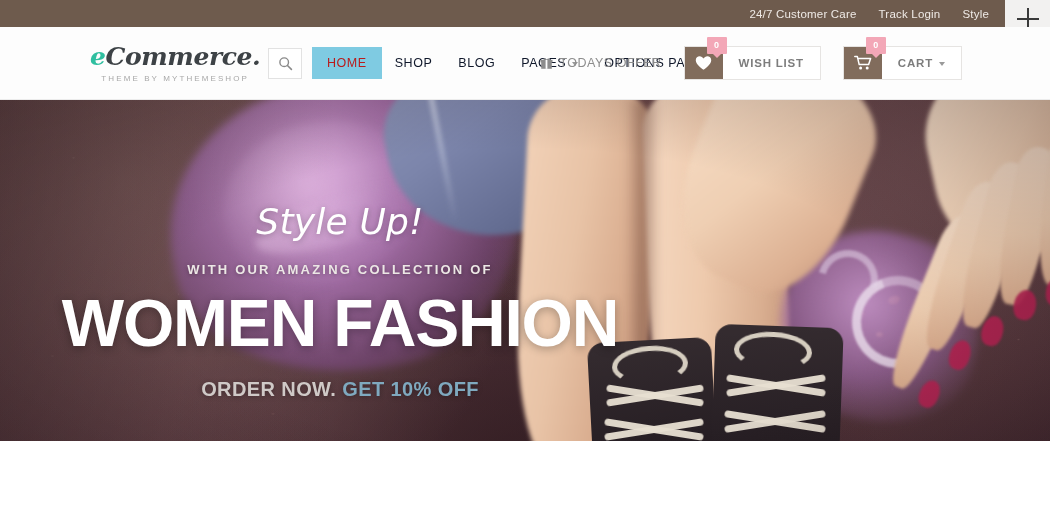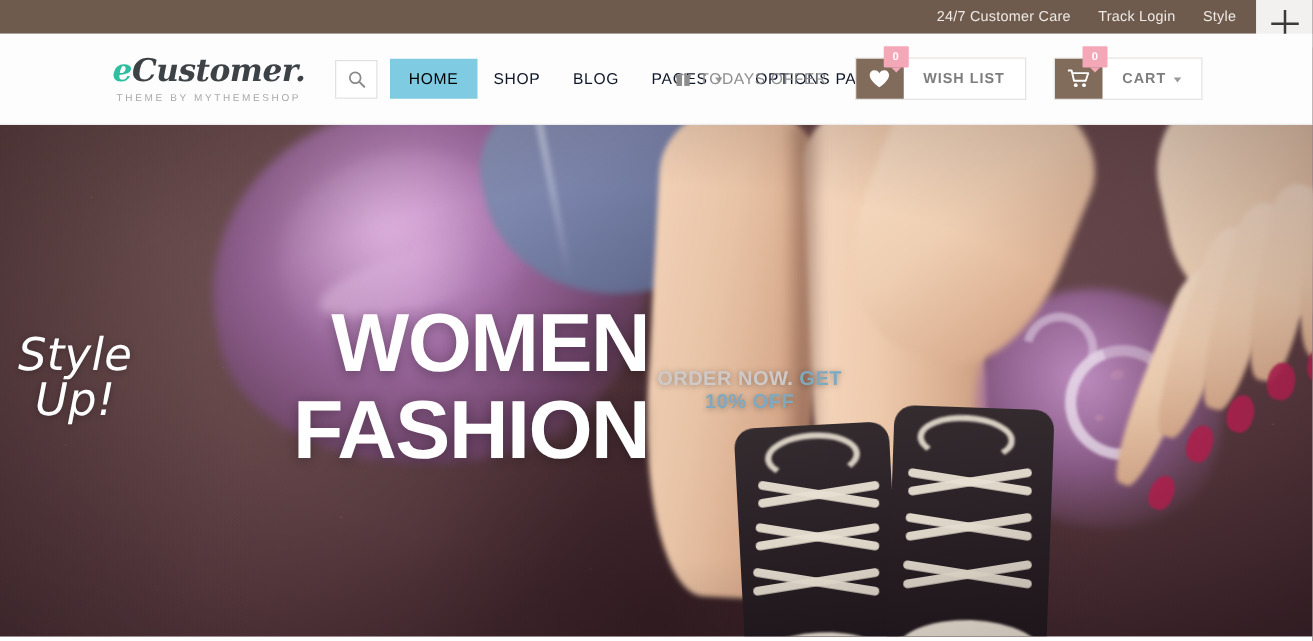--- a/index.html
+++ b/index.html
@@ -3,21 +3,21 @@
 <meta charset="utf-8">
 <style>
   * { margin:0; padding:0; box-sizing:border-box; }
   html,body { width:1050px; height:513px; overflow:hidden; }
   body {
     font-family:"Liberation Sans", sans-serif;
     background:#ffffff;
     -webkit-font-smoothing:antialiased;
   }
 
-  .page { position:relative; width:1050px; height:509px; overflow:hidden; }
+  .page { position:relative; width:1050px; height:441px; overflow:hidden; }
 
   
   .topbar {
     position:absolute; top:0; left:0; width:1005px; height:27px;
     background:#6e5b4d;
     display:flex; align-items:center; justify-content:flex-end;
     padding-right:16px;
   }
   .topbar-links { display:flex; align-items:center; gap:22px; }
   .topbar-link {
@@ -71,21 +71,21 @@
     margin-right:10px;
   }
   .search-box svg { display:block; }
 
   .nav-item {
     font-size:12.5px; letter-spacing:.55px; color:#0f172a; font-weight:400;
     padding:8px 13px; white-space:nowrap; cursor:pointer;
     display:flex; align-items:center; gap:6px; text-transform:uppercase;
   }
   .nav-item.active {
-    background:#7fcbe2; color:#000000; padding:9px 15px;
+    background:#7fcbe2; color:#b91c1c; padding:9px 15px;
   }
   .caret {
     width:0; height:0; border-left:3.5px solid transparent;
     border-right:3.5px solid transparent; border-top:4.5px solid #9a9a9a;
     display:inline-block; margin-top:1px;
   }
 
   .header-right {
     position:absolute; right:88px; top:50%; transform:translateY(-50%);
     display:flex; align-items:center; gap:0;
@@ -309,21 +309,21 @@
   .vignette {
     position:absolute; inset:0;
     background:
       radial-gradient(ellipse 82% 86% at 50% 48%, rgba(0,0,0,0) 42%, rgba(30,16,20,.42) 100%),
       linear-gradient(90deg, rgba(36,20,24,.34) 0%, rgba(0,0,0,0) 32%);
   }
 
   
   .hero-content {
     position:absolute; left:0; top:0; width:680px; height:413px;
-    display:flex; flex-direction:row; align-items:center;
+    display:flex; flex-direction:column; align-items:center;
     justify-content:center; text-align:center;
     padding-bottom:8px;
   }
   .h-style {
     font-family:"DejaVu Sans", sans-serif;
     font-style:italic; font-weight:400;
     font-size:36px; color:#ffffff; line-height:1;
     letter-spacing:.2px;
     text-shadow:0 1px 6px rgba(0,0,0,.28);
   }
@@ -337,21 +337,21 @@
     margin-top:12px;
     font-family:"Liberation Sans", sans-serif;
     font-size:66px; font-weight:700; color:#ffffff;
     letter-spacing:-1.2px; line-height:1.04;
     text-transform:uppercase;
     text-shadow:0 2px 10px rgba(0,0,0,.30);
     text-align:right;
   }
   .h-order {
     margin-top:20px;
-    font-size:16px; font-weight:700; letter-spacing:.4px;
+    font-size:20px; font-weight:700; letter-spacing:.4px;
     text-shadow:0 1px 5px rgba(0,0,0,.34);
     text-transform:uppercase;
   }
   .h-order .now { color:#cfc9c7; }
   .h-order .off { color:#7fa9bf; }
   .cta {
     margin-top:32px;
     background:#8f7c67; color:#ffffff;
     font-size:14.5px; font-weight:700; letter-spacing:.9px;
     padding:15px 36px; border:none; cursor:pointer;
@@ -372,21 +372,21 @@
     </div>
   </div>
 
   <div class="newtab-zone">
     <span class="plus-icon"></span>
   </div>
 
   <div class="header">
 
     <div class="logo-wrap">
-      <div class="logo-main"><span class="e">e</span><span>Customer.</span></div>
+      <div class="logo-main"><span class="e">e</span><span>Commerce.</span></div>
       <div class="logo-sub">THEME BY MYTHEMESHOP</div>
     </div>
 
     <nav class="nav">
       <div class="search-box">
         <svg width="15" height="15" viewBox="0 0 16 16">
           <circle cx="6.6" cy="6.6" r="4.6" fill="none" stroke="#8a8a8a" stroke-width="1.5"></circle>
           <line x1="10.1" y1="10.1" x2="14.3" y2="14.3" stroke="#8a8a8a" stroke-width="1.7" stroke-linecap="round"></line>
         </svg>
       </div>
@@ -510,20 +510,21 @@
       <div class="lace" style="left:722px;top:356px;width:104px;transform:rotate(-9deg);"></div>
 
       <div class="shoe-toe toe-l"></div>
       <div class="shoe-toe toe-r"></div>
 
       <div class="vignette"></div>
     </div>
 
     <div class="hero-content">
       <div class="h-style">Style Up!</div>
+      <div class="h-sub">WITH OUR AMAZING COLLECTION OF</div>
       <div class="h-title">WOMEN FASHION</div>
       <div class="h-order">
         <span class="now">ORDER NOW.</span>
         <span class="off">GET 10% OFF</span>
       </div>
     </div>
 
   </div>
 </div>
 

